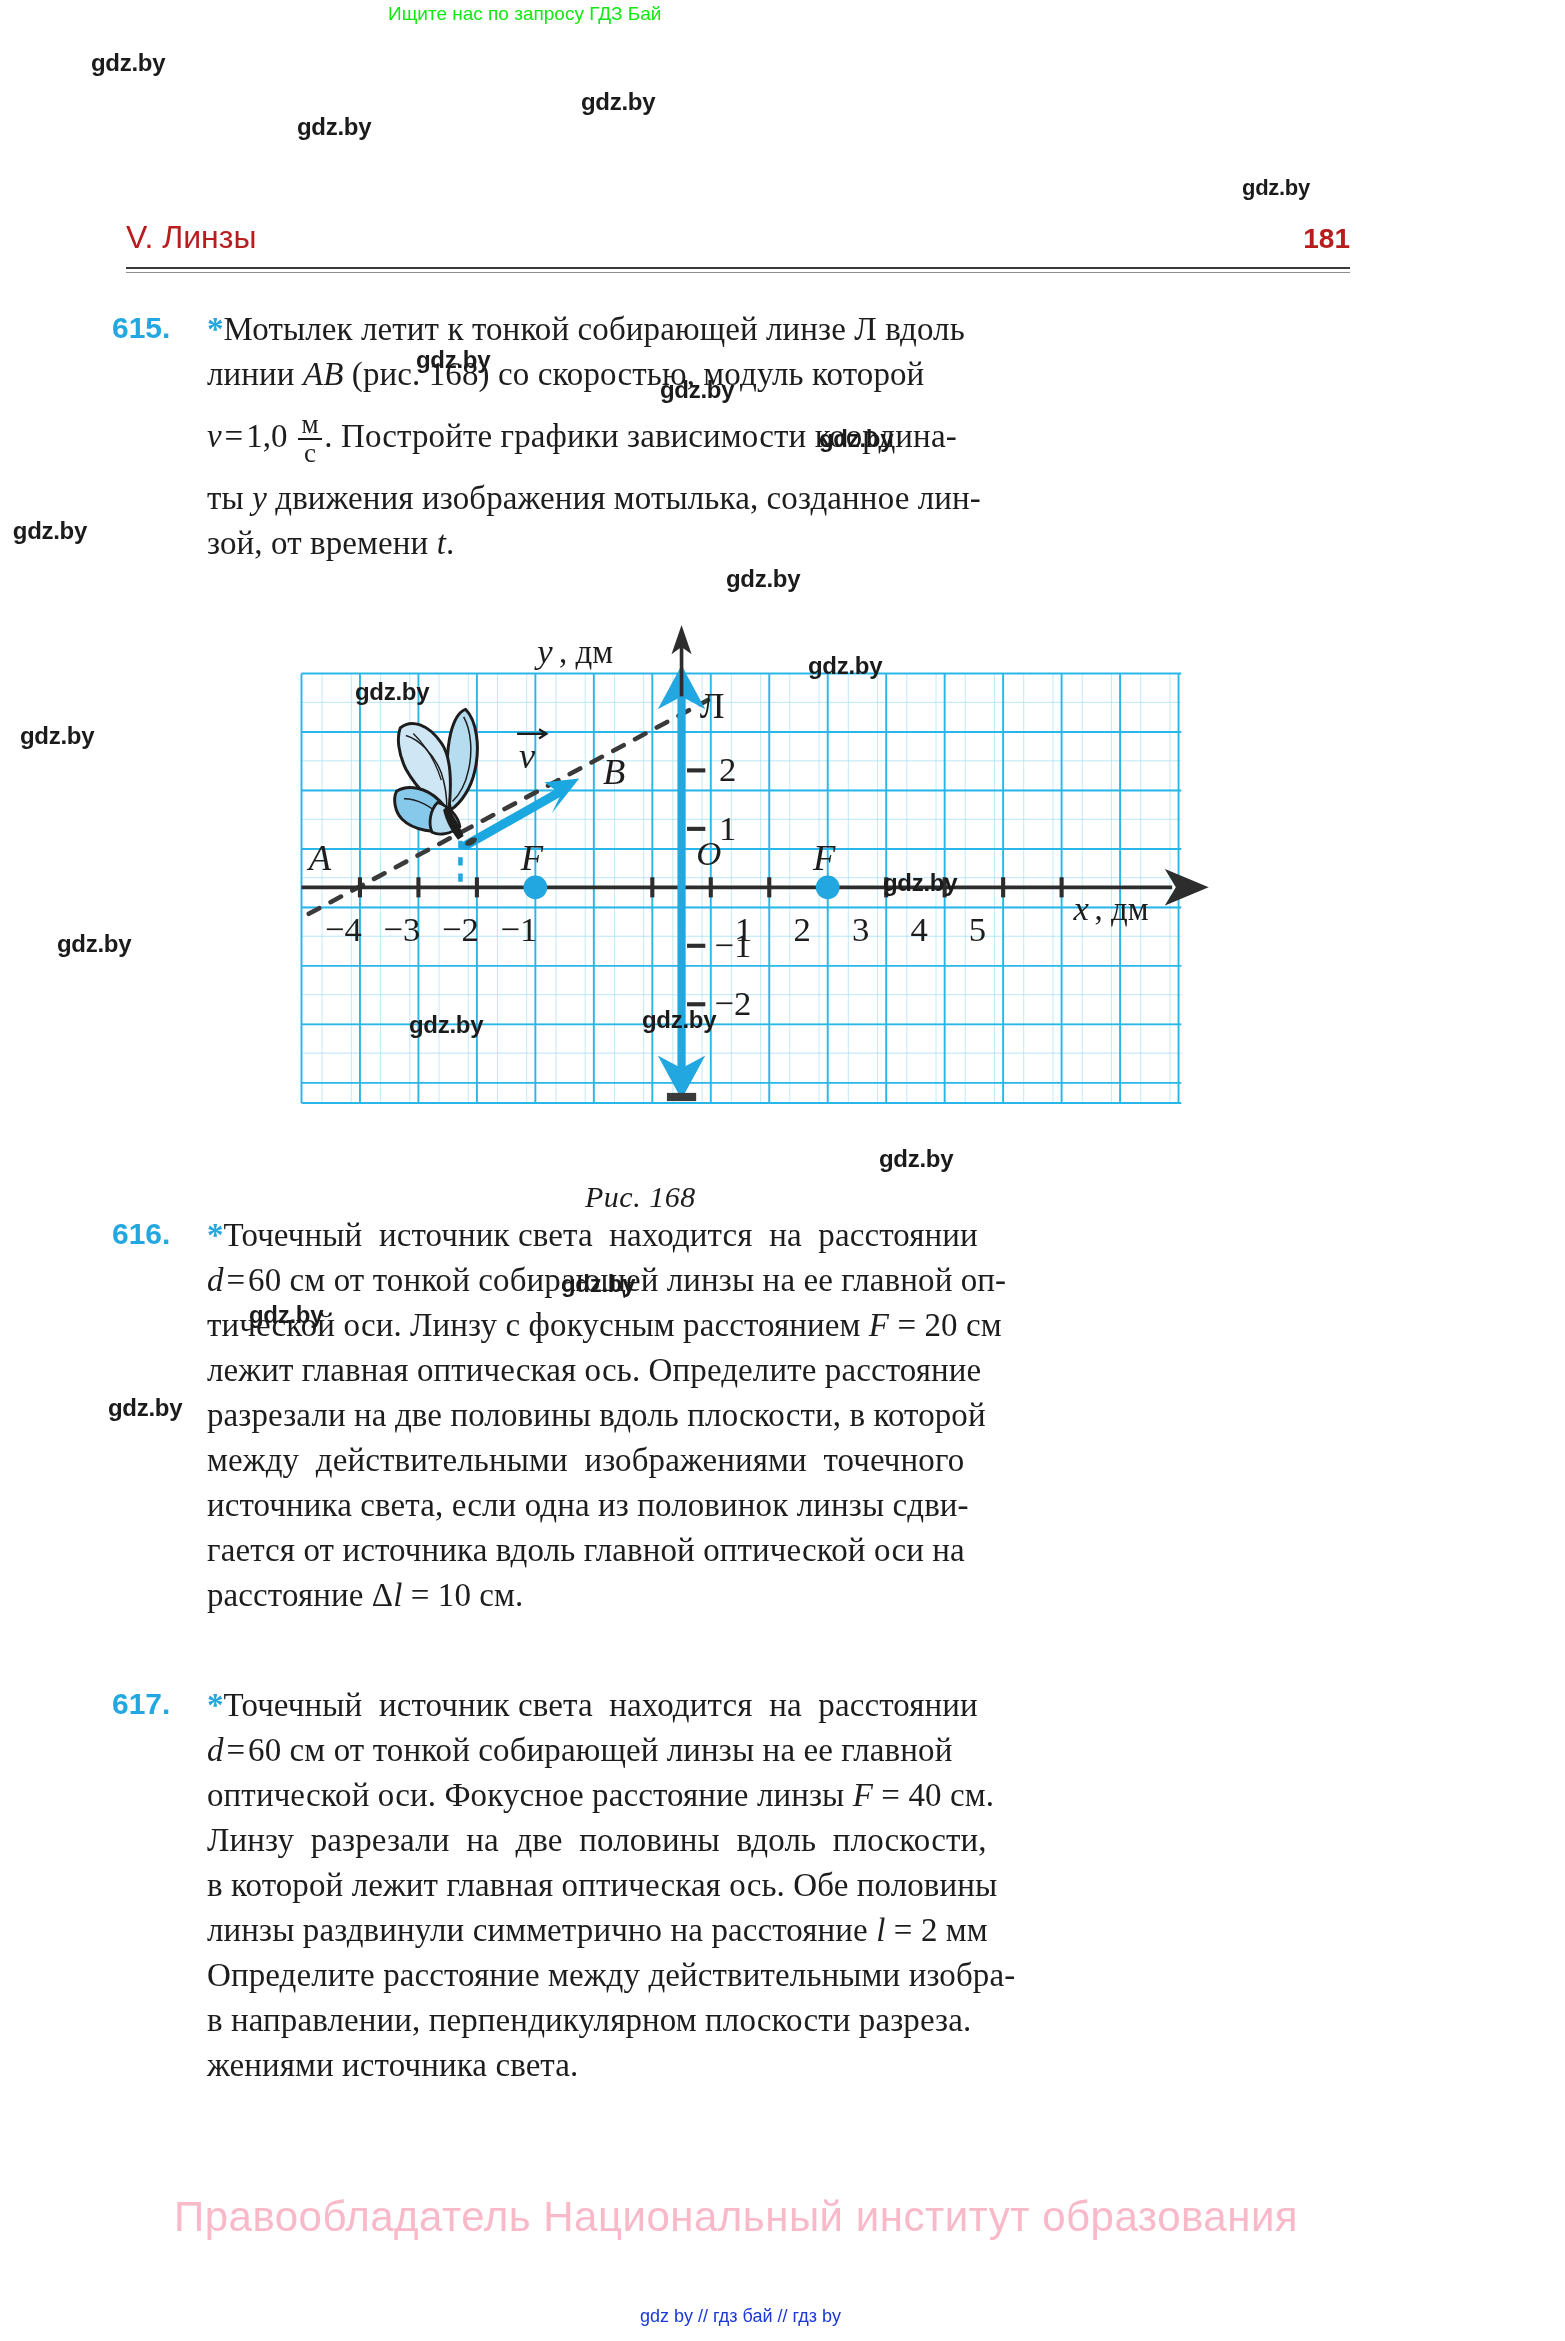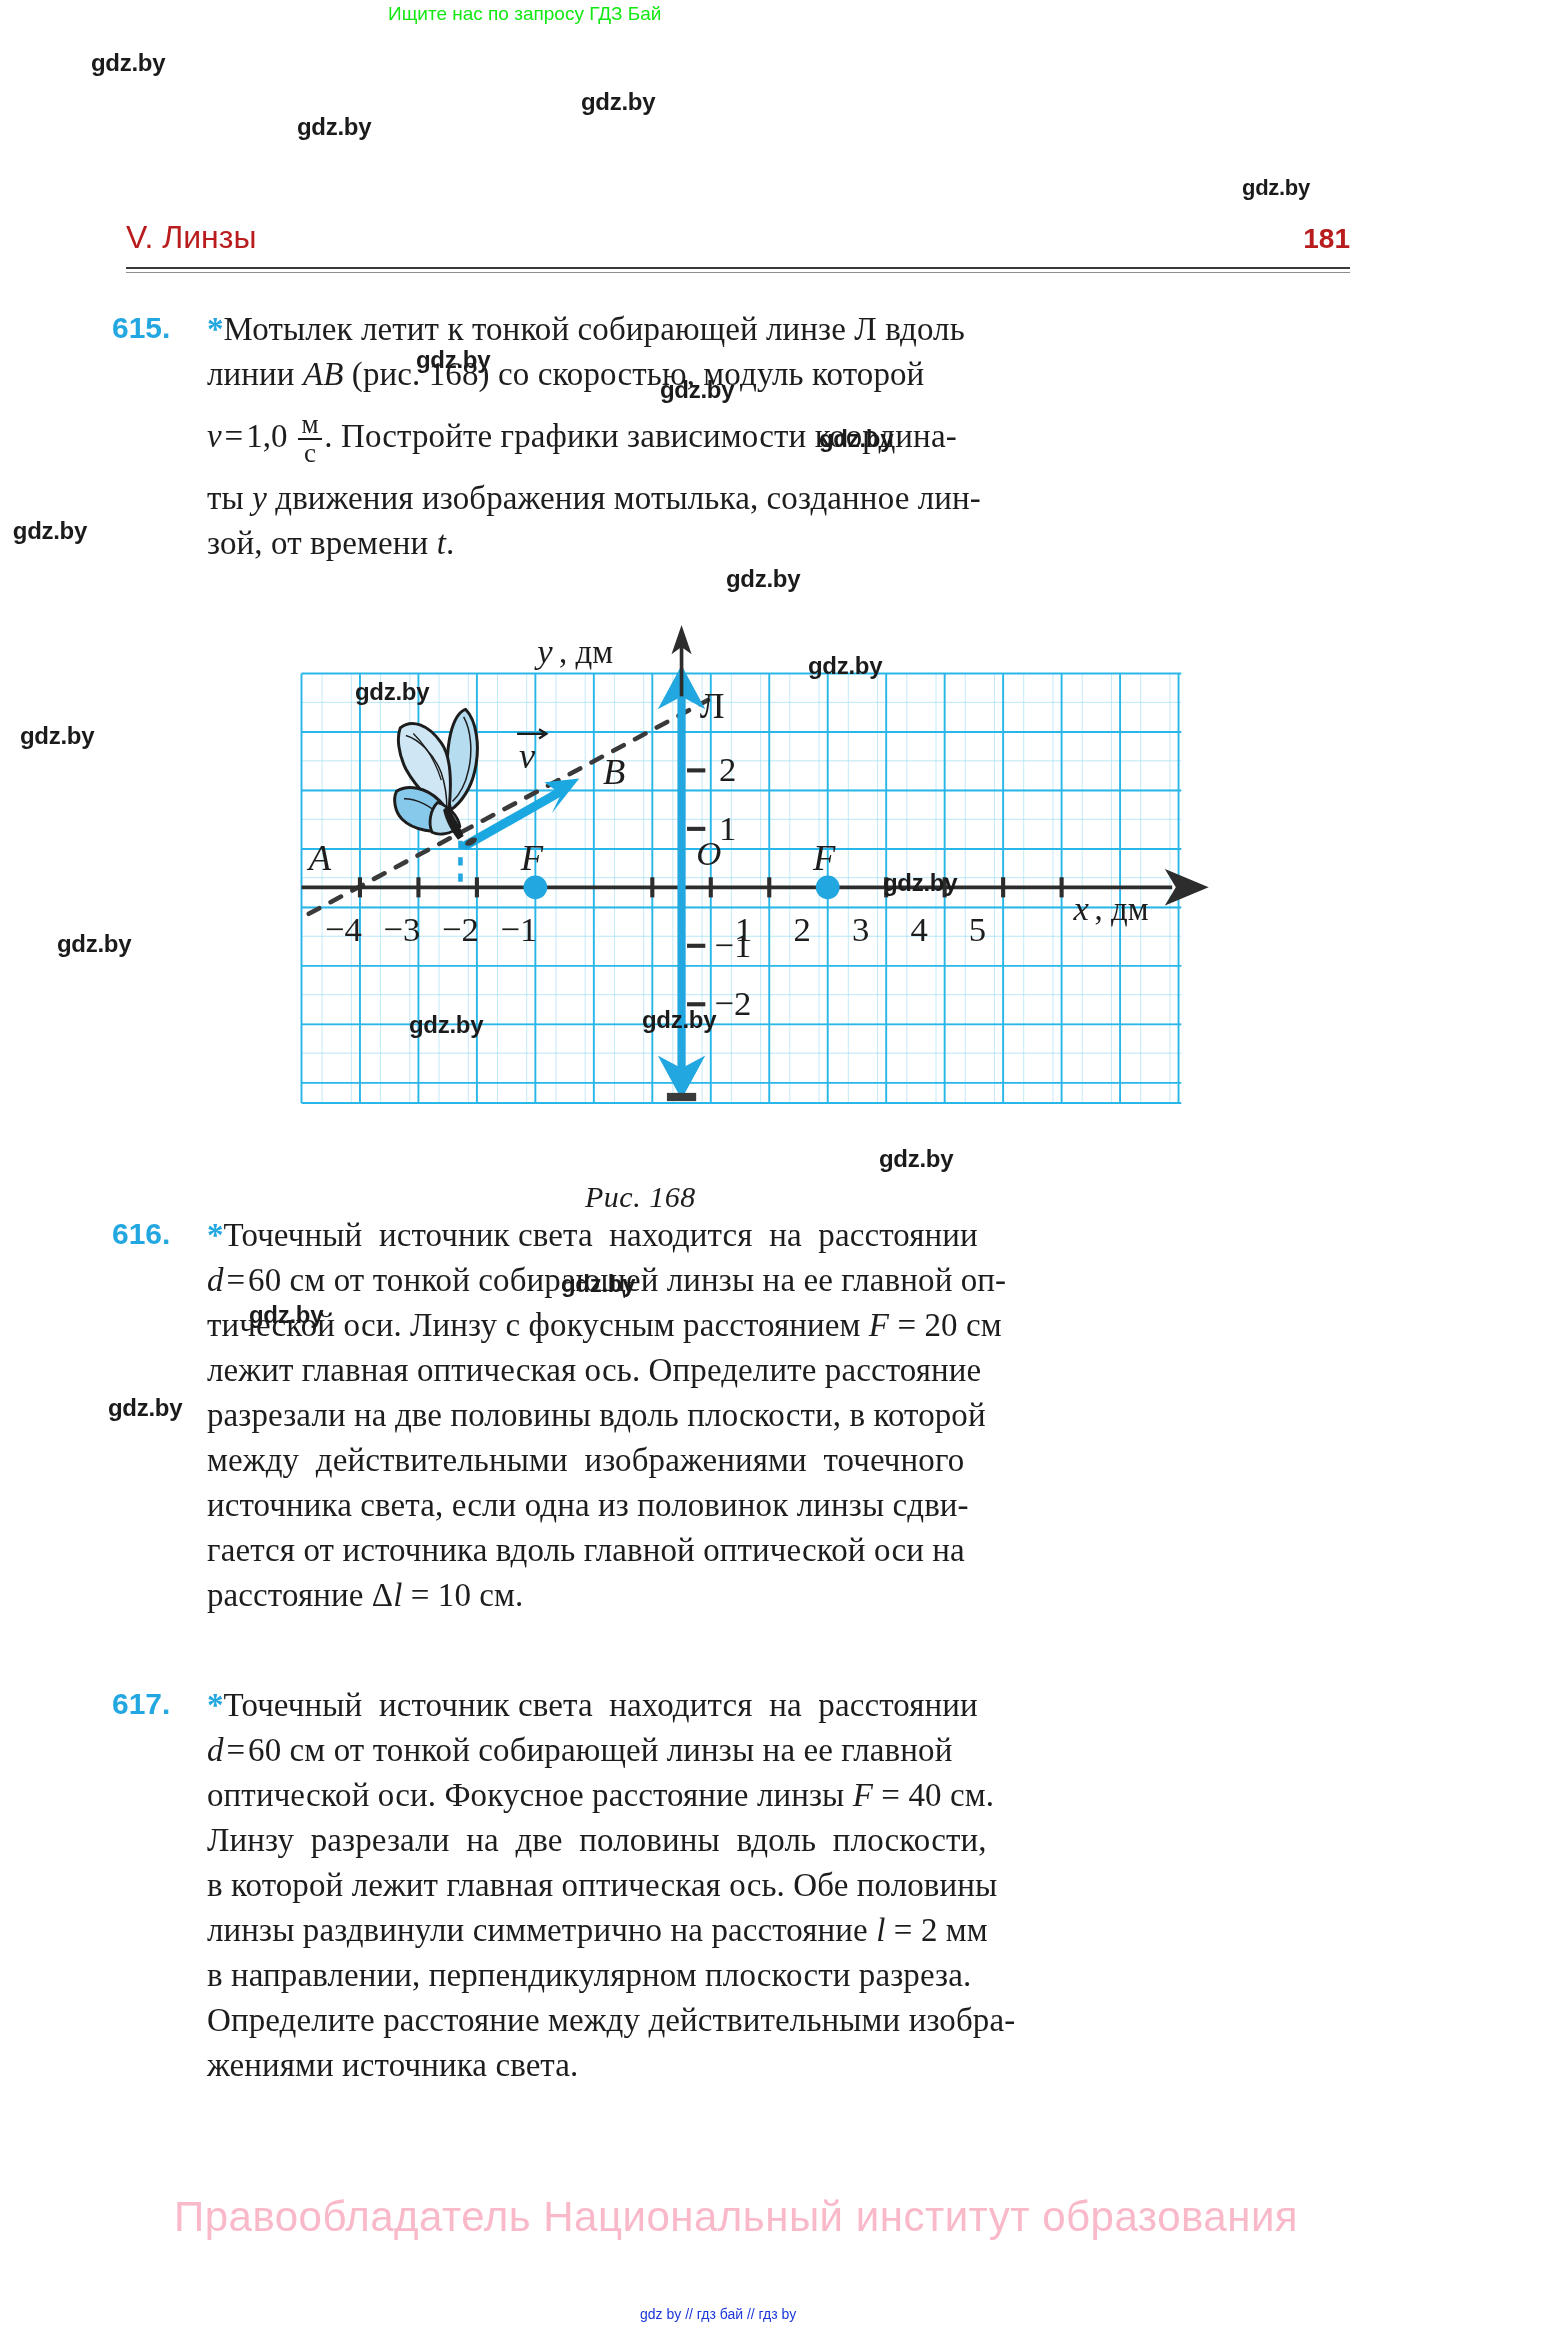--- a/index.html
+++ b/index.html
@@ -34,21 +34,21 @@
     font-family:"Liberation Sans", sans-serif;
     color:#f9b9c9;
     font-size:42px;
     white-space:nowrap;
     letter-spacing:0.5px;
   }
   .wm-blue{
     position:absolute;
     font-family:"Liberation Sans", sans-serif;
     color:#1a38d8;
-    font-size:14px;
+    font-size:18px;
     white-space:nowrap;
   }
 
   
   .runhead{
     position:absolute;
     left:126px; top:219px; width:1224px;
     font-family:"Liberation Sans", sans-serif;
     font-size:32px;
     color:#b91c1c;
@@ -297,22 +297,22 @@
 
   <div class="prob" style="top:1683px;">
     <span class="num">617.</span>
     <div class="body">
       <span class="ln"><span class="star">*</span>Точечный&nbsp;&nbsp;источник&nbsp;света&nbsp;&nbsp;находится&nbsp;&nbsp;на&nbsp;&nbsp;расстоянии</span>
       <span class="ln"><span class="it">d</span> = 60 см от тонкой собирающей линзы на ее главной</span>
       <span class="ln">оптической оси. Фокусное расстояние линзы <span class="it">F</span> = 40 см.</span>
       <span class="ln">Линзу&nbsp;&nbsp;разрезали&nbsp;&nbsp;на&nbsp;&nbsp;две&nbsp;&nbsp;половины&nbsp;&nbsp;вдоль&nbsp;&nbsp;плоскости,</span>
       <span class="ln">в которой лежит главная оптическая ось. Обе половины</span>
       <span class="ln">линзы раздвинули симметрично на расстояние <span class="it">l</span> = 2 мм</span>
+      <span class="ln">Определите расстояние между действительными изобра-</span>
       <span class="ln">в направлении, перпендикулярном плоскости разреза.</span>
-      <span class="ln">Определите расстояние между действительными изобра-</span>
       <span class="ln">жениями источника света.</span>
     </div>
   </div>
 
   <div class="wm-pink" style="left:174px;top:2193px;">Правообладатель Национальный институт образования</div>
 
   <div class="wm-blue" style="left:640px;top:2306px;">gdz by  //  гдз бай  //  гдз by</div>
 
   <div id="wm-layer">
       <div class="wm" style="left: 91px; top: 49px; font-size: 24px;">gdz.by</div>

